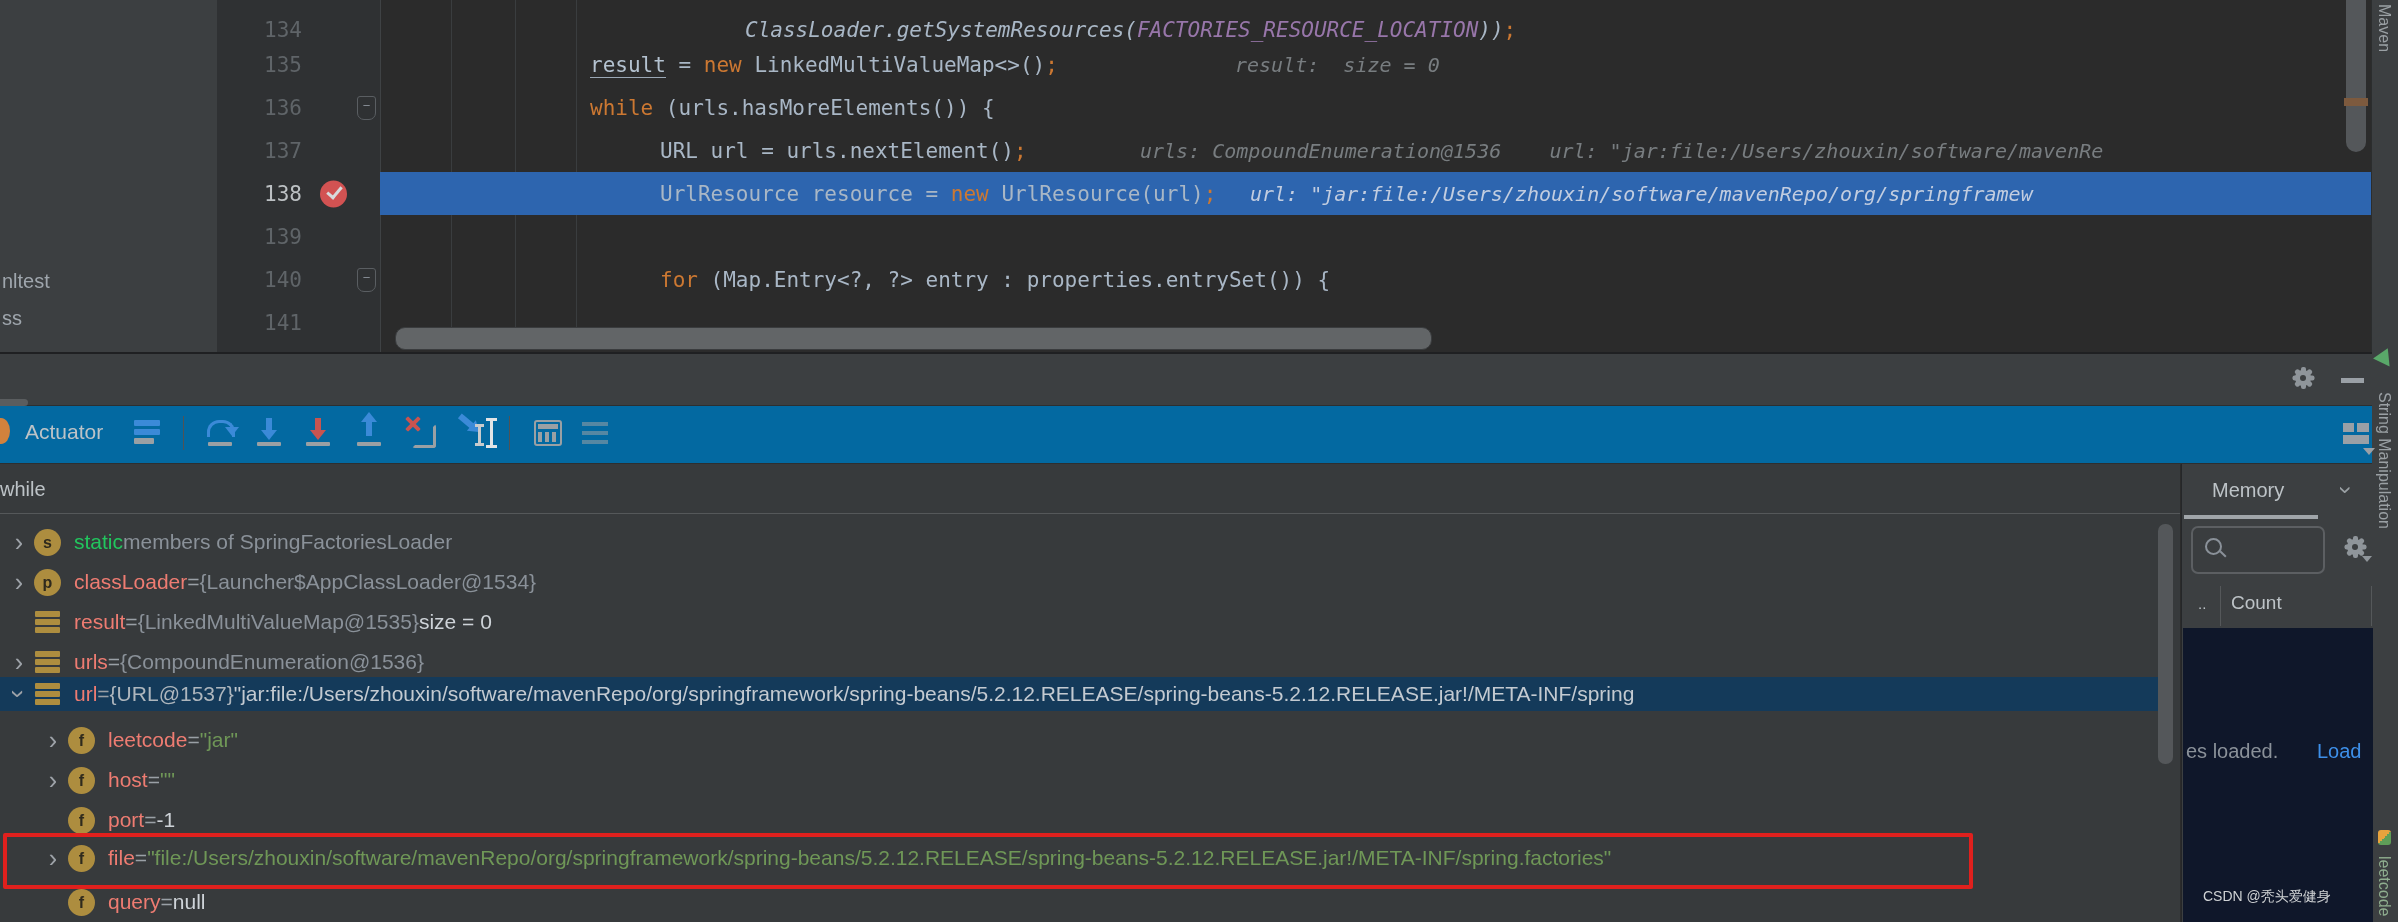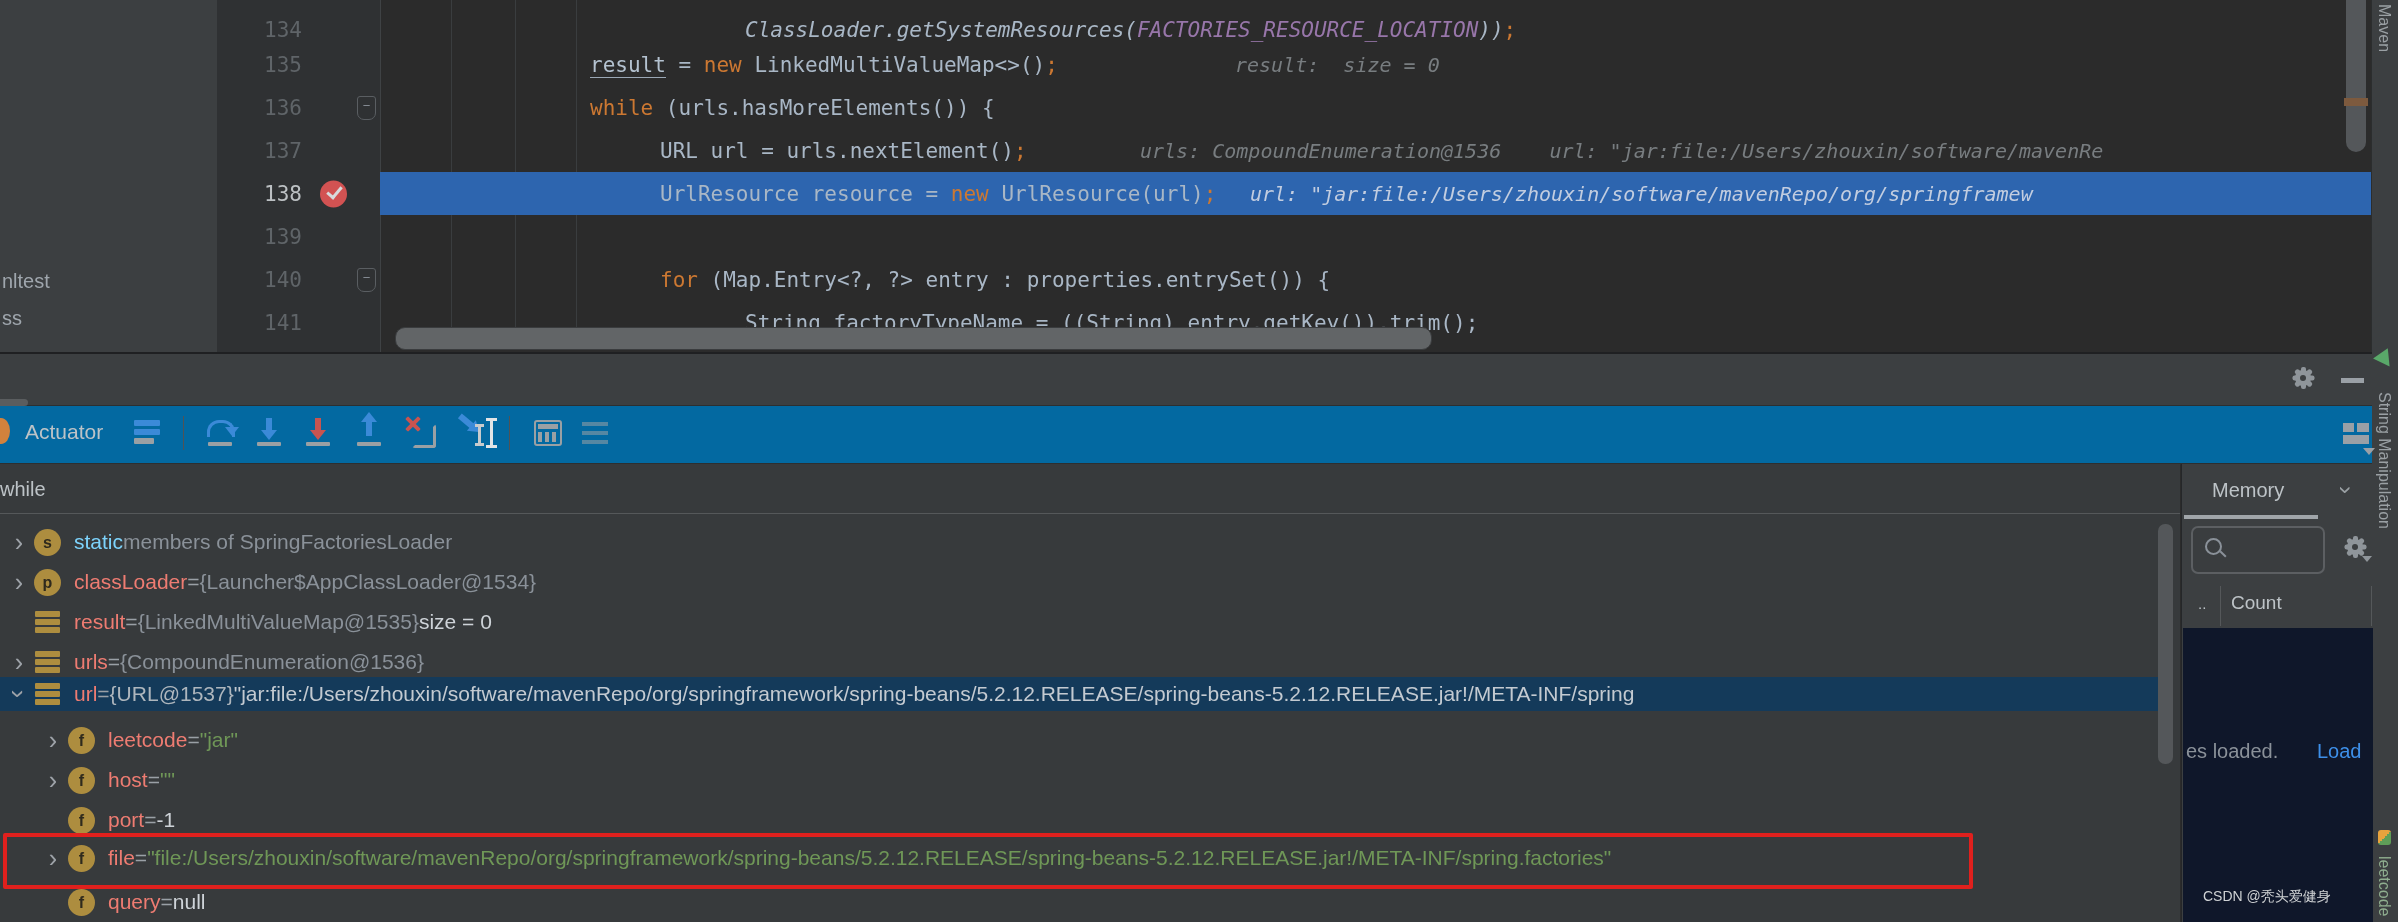--- a/index.html
+++ b/index.html
@@ -105,21 +105,21 @@
   .var-row.sel{background:#143a5a;width:2155px;height:34px;}
   .chev{width:30px;flex:0 0 30px;color:#9da2a8;font-size:25px;line-height:20px;text-align:center;}
   .chev.open{transform:rotate(90deg);}
   .vicon{flex:0 0 27px;width:27px;height:27px;margin-right:13px;position:relative;}
   .vicon.circ{border-radius:50%;background:#ad8d3f;color:#2f2a1d;font-weight:bold;font-size:16px;
       text-align:center;line-height:27px;font-family:"Liberation Sans",sans-serif;}
   .vicon.bars{background:none;}
   .vicon.bars i{position:absolute;left:1px;width:25px;height:6px;background:#ad8d3f;border-radius:1px;}
   .vicon.bars i:nth-child(1){top:2px;} .vicon.bars i:nth-child(2){top:10px;} .vicon.bars i:nth-child(3){top:18px;}
   .vs.name{color:#ee7c72;} .vs.eq{color:#9aa0a6;} .vs.ref{color:#8a9199;} .vs.str{color:#6f9757;}
-  .vs.val{color:#ced3d8;} .vs.muted{color:#8a9199;} .vs.static{color:#7dd3fc;}
+  .vs.val{color:#ced3d8;} .vs.muted{color:#8a9199;} .vs.static{color:#22c55e;}
   .vs.refsel{color:#aeb6bd;} .vs.strsel{color:#c3cad1;}
   #red-box{position:absolute;left:3px;top:369px;width:1962px;height:48px;border:4px solid #e0201d;border-radius:2px;z-index:30;pointer-events:none;}
   #vars-scroll{position:absolute;left:2158px;top:524px;width:15px;height:240px;border-radius:7px;background:#54575a;z-index:6;}
 
   
   #memory{position:absolute;left:2181px;top:464px;width:191px;height:458px;background:#3c3f41;border-left:1px solid #252729;}
   #mem-title{position:absolute;left:30px;top:15px;font-size:20px;color:#bdc3c7;}
   #mem-chev{position:absolute;left:160px;top:12px;color:#9aa0a4;font-size:24px;transform:rotate(90deg);}
   #mem-underline{position:absolute;left:2px;top:51px;width:134px;height:4px;background:#a0a5a9;}
   #mem-search{position:absolute;left:9px;top:62px;width:130px;height:44px;border:2px solid #5c5f62;border-radius:7px;background:#3a3d3f;}
@@ -181,21 +181,20 @@
         <div class="code-line" style="top: 215px;">
           <div class="ln">139</div>
         </div>
         <div class="code-line" style="top: 258px;">
           <div class="ln">140</div>
           <div class="fold">−</div>
           <div class="code-text" style="left: 660px;"><span class="seg kw">for</span><span class="seg pl"> (Map.Entry&lt;?, ?&gt; entry : properties.entrySet()) {</span></div>
         </div>
         <div class="code-line" style="top: 301px;">
           <div class="ln">141</div>
-          <div class="code-text" style="left: 745px;"><span class="seg pl">String factoryTypeName = ((String) entry.getKey()).trim();</span></div>
         </div>
       </div>
     <div id="h-scroll"></div>
   </div>
   <div id="v-scroll"></div>
   <div id="v-scroll-mark"></div>
 
   <div id="right-bar">
     <div id="green-arrow"></div>
     <div id="leet-icon"></div>

